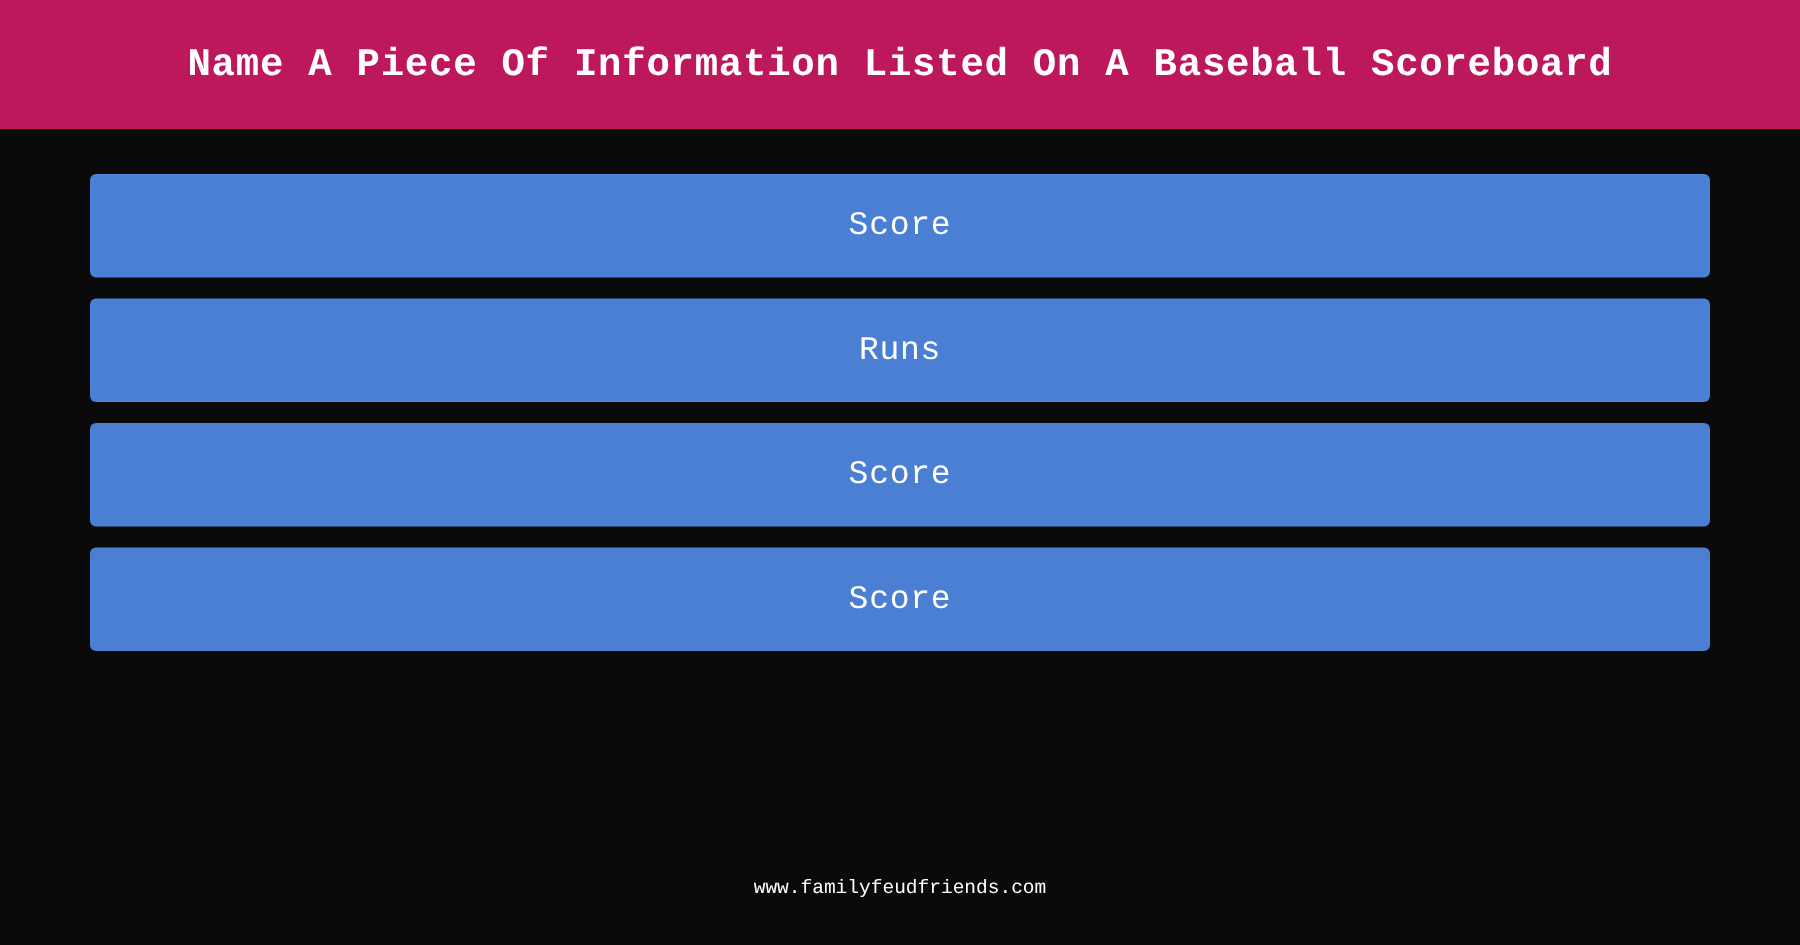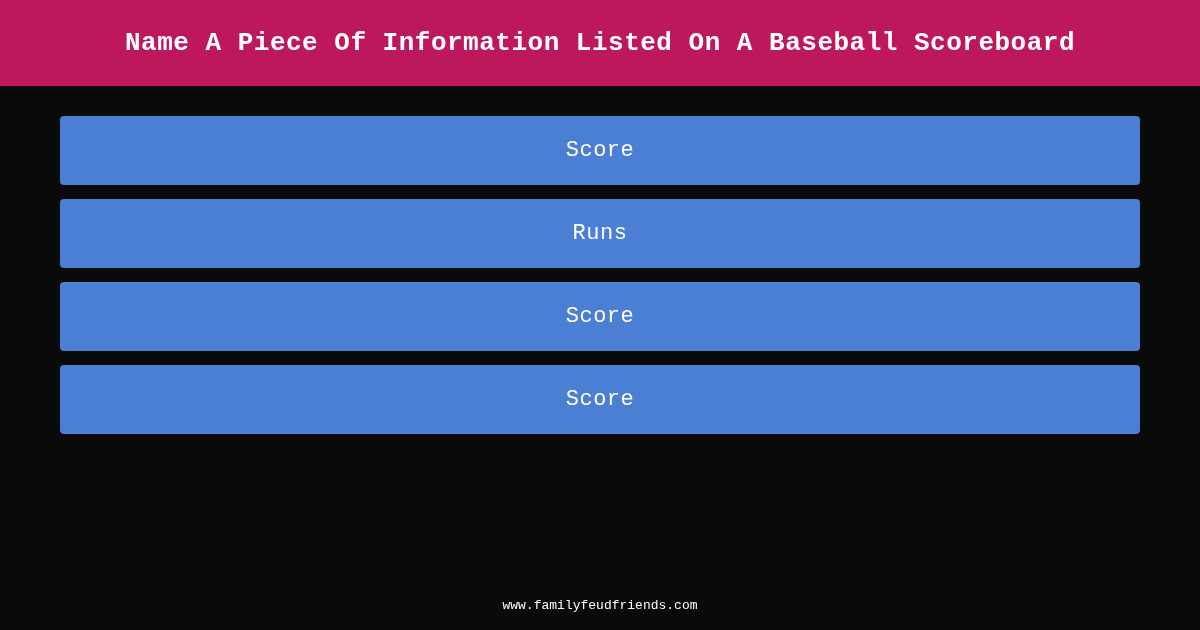--- a/index.html
+++ b/index.html
@@ -52,21 +52,21 @@
     .answer-button-text {
       color: #ffffff;
       font-size: 22px;
       font-weight: normal;
       font-family: 'Courier New', Courier, monospace;
       letter-spacing: 0.5px;
     }
 
     .footer {
       position: absolute;
-      bottom: 16px;
+      bottom: 30px;
       width: 100%;
       text-align: center;
     }
 
     .footer-text {
       color: #ffffff;
       font-size: 13px;
       font-family: 'Courier New', Courier, monospace;
     }
   </style>

